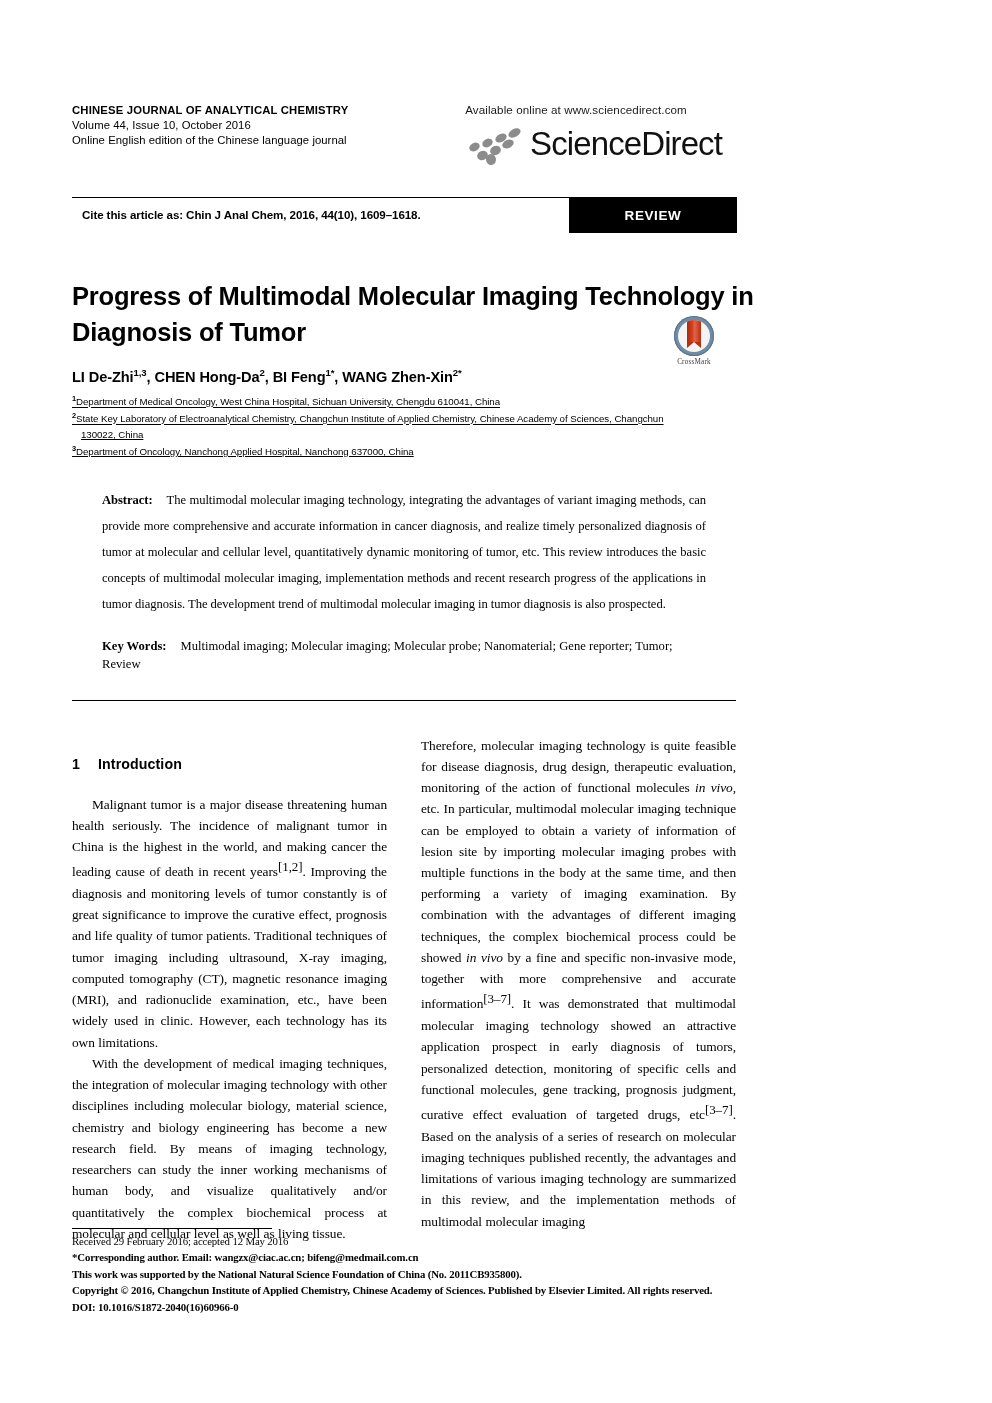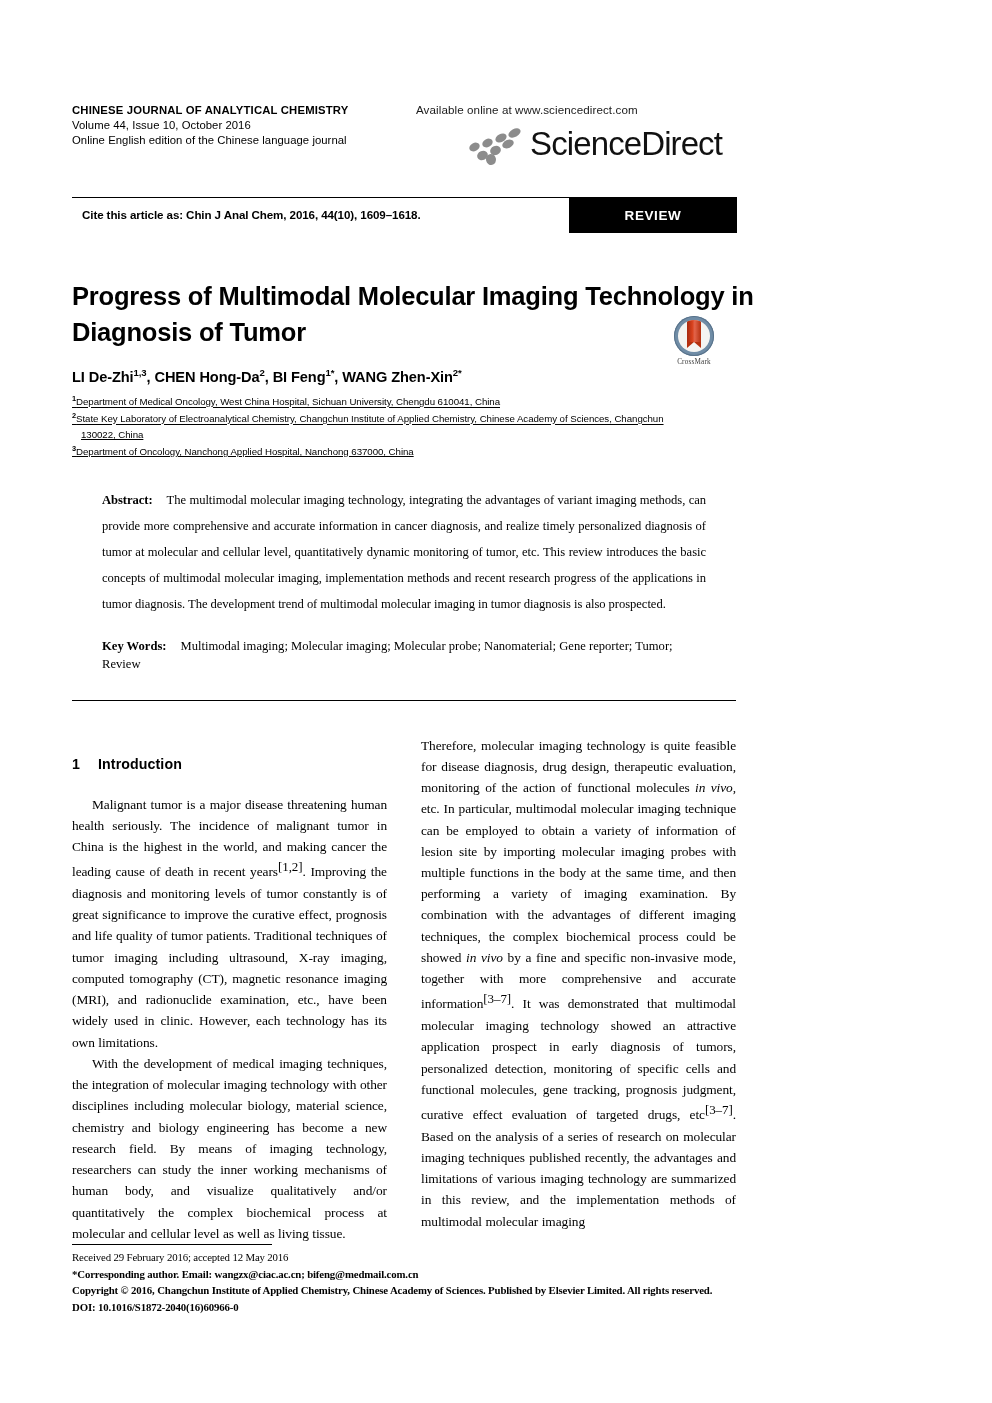--- a/index.html
+++ b/index.html
@@ -45,21 +45,21 @@
   .journal-line {
     font-size: 11.3px;
     font-weight: normal;
     letter-spacing: 0.05px;
   }
   .sd-block {
     position: absolute;
     right: 0;
     top: 103px;
     width: 320px;
-    text-align: left;
+    text-align: center;
   }
   .sd-avail {
     font-family: "Liberation Sans", sans-serif;
     font-size: 11.6px;
     color: #1a1a1a;
     letter-spacing: 0.1px;
   }
   .sd-logo {
     margin-top: 6px;
     display: flex;
@@ -350,17 +350,18 @@
     </div>
     <div class="col">
       <p class="body-para" style="text-indent:0">Therefore, molecular imaging technology is quite feasible for disease diagnosis, drug design, therapeutic evaluation, monitoring of the action of functional molecules <i>in vivo</i>, etc. In particular, multimodal molecular imaging technique can be employed to obtain a variety of information of lesion site by importing molecular imaging probes with multiple functions in the body at the same time, and then performing a variety of imaging examination. By combination with the advantages of different imaging techniques, the complex biochemical process could be showed <i>in vivo</i> by a fine and specific non-invasive mode, together with more comprehensive and accurate information<sup>[3–7]</sup>. It was demonstrated that multimodal molecular imaging technology showed an attractive application prospect in early diagnosis of tumors, personalized detection, monitoring of specific cells and functional molecules, gene tracking, prognosis judgment, curative effect evaluation of targeted drugs, etc<sup>[3–7]</sup>. Based on the analysis of a series of research on molecular imaging techniques published recently, the advantages and limitations of various imaging technology are summarized in this review, and the implementation methods of multimodal molecular imaging</p>
     </div>
   </div>
 
   <div class="footnote">
     <div class="fn-rule"></div>
     <div class="fn-line">Received 29 February 2016; accepted 12 May 2016</div>
     <div class="fn-line fn-bold">*Corresponding author. Email: wangzx@ciac.ac.cn; bifeng@medmail.com.cn</div>
+    <div class="fn-line fn-bold">This work was supported by the National Natural Science Foundation of China (No. 2011CB935800).</div>
     <div class="fn-line fn-bold">Copyright © 2016, Changchun Institute of Applied Chemistry, Chinese Academy of Sciences. Published by Elsevier Limited. All rights reserved.</div>
     <div class="fn-line fn-bold">DOI: 10.1016/S1872-2040(16)60966-0</div>
   </div>
 
 </div>
 
 </body></html>

